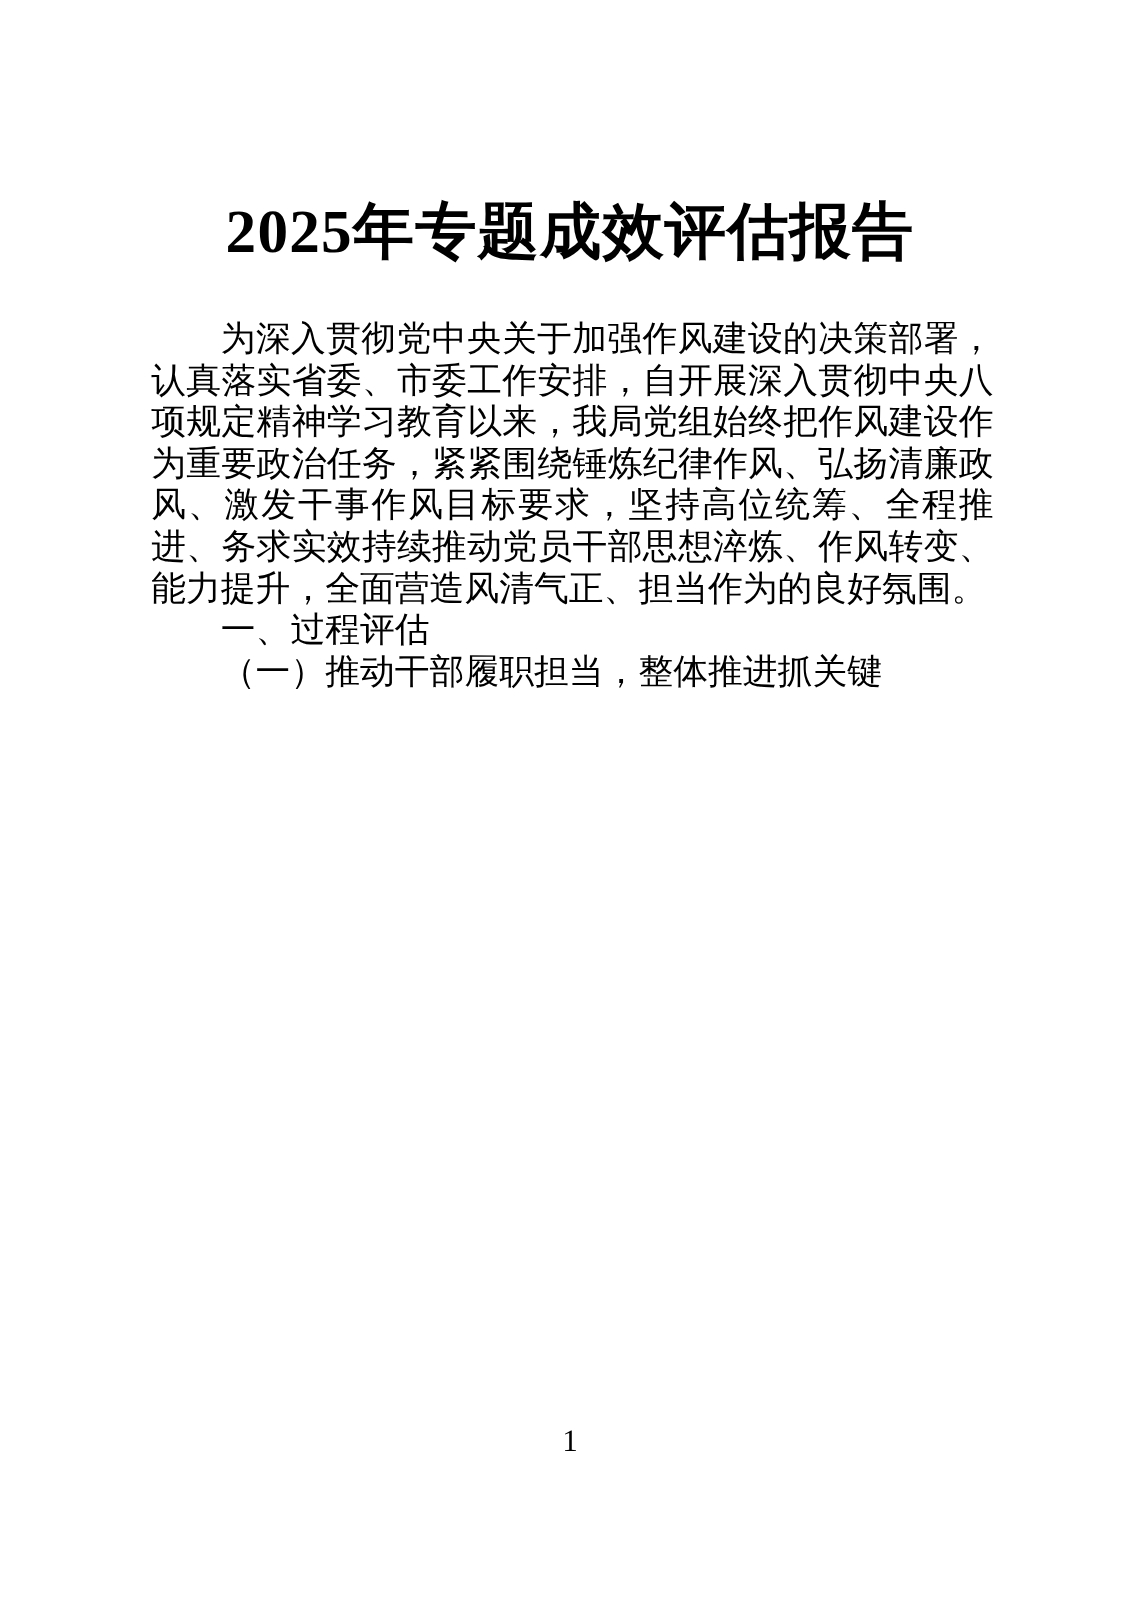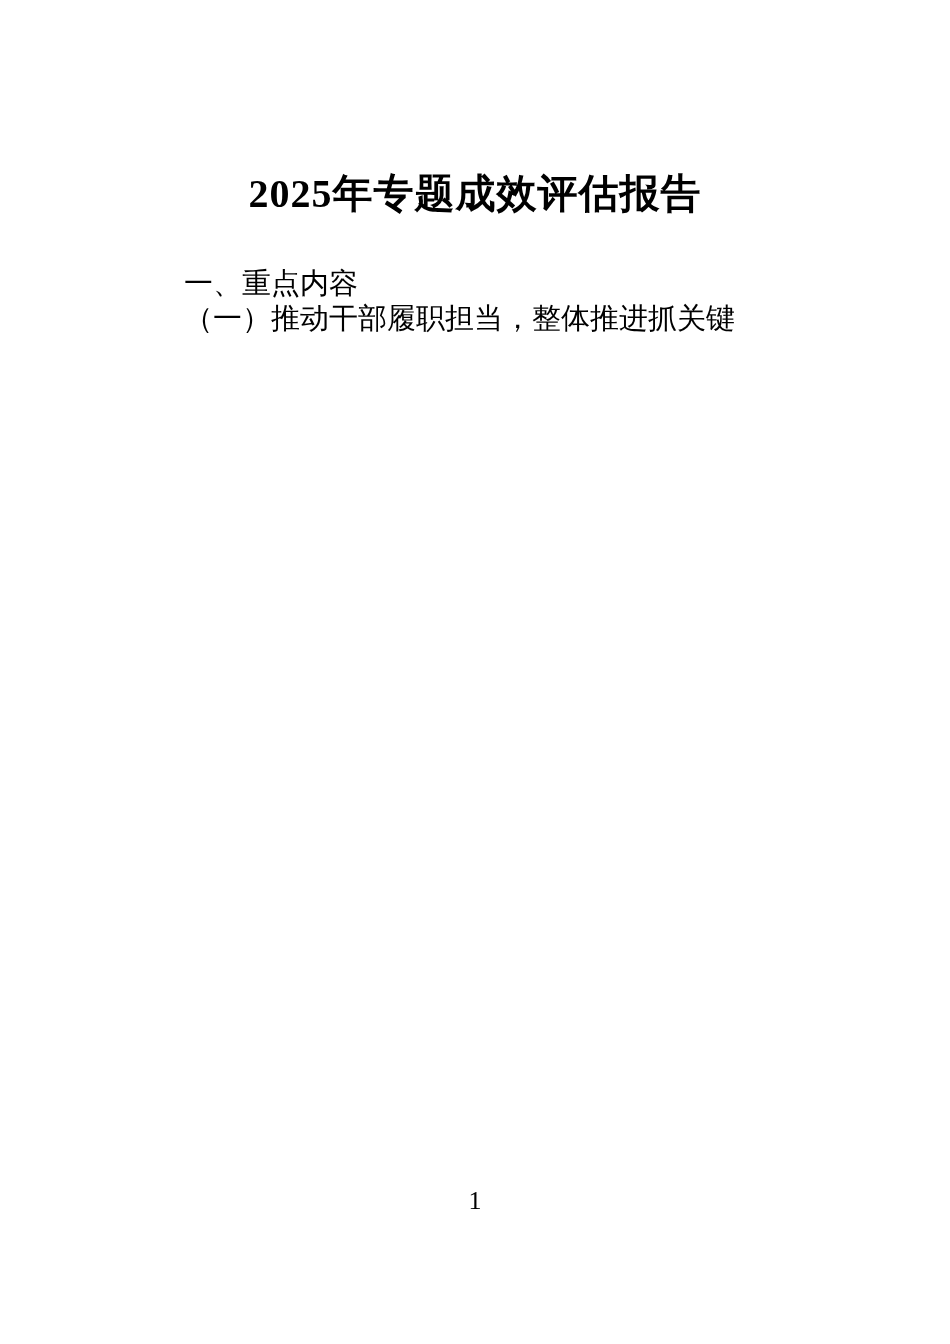--- a/index.html
+++ b/index.html
@@ -13,21 +13,21 @@
     height: 1344px;
     background: #ffffff;
     color: #000000;
     font-family: "Liberation Serif", "DejaVu Serif", serif;
     overflow: hidden;
   }
   .doc-title {
     margin: 0;
     padding-top: 168px;
     text-align: center;
-    font-size: 40px;
+    font-size: 51px;
     line-height: 52px;
     font-weight: bold;
     letter-spacing: 1px;
   }
   .doc-body {
     margin-top: 46px;
     padding-left: 126px;
     padding-right: 122px;
   }
   .para {
@@ -49,19 +49,20 @@
   }
 </style>
 </head>
 <body>
 
 <div class="page">
 
   <h1 class="doc-title">2025年专题成效评估报告</h1>
 
   <div class="doc-body">
-    <p class="para">一、重点内容</p>
+    <p class="para">为深入贯彻党中央关于加强作风建设的决策部署，认真落实省委、市委工作安排，自开展深入贯彻中央八项规定精神学习教育以来，我局党组始终把作风建设作为重要政治任务，紧紧围绕锤炼纪律作风、弘扬清廉政风、激发干事作风目标要求，坚持高位统筹、全程推进、务求实效持续推动党员干部思想淬炼、作风转变、能力提升，全面营造风清气正、担当作为的良好氛围。</p>
+    <p class="para">一、过程评估</p>
     <p class="para">（一）推动干部履职担当，整体推进抓关键</p>
   </div>
 
   <div class="page-number">1</div>
 
 </div>
 
 </body></html>

